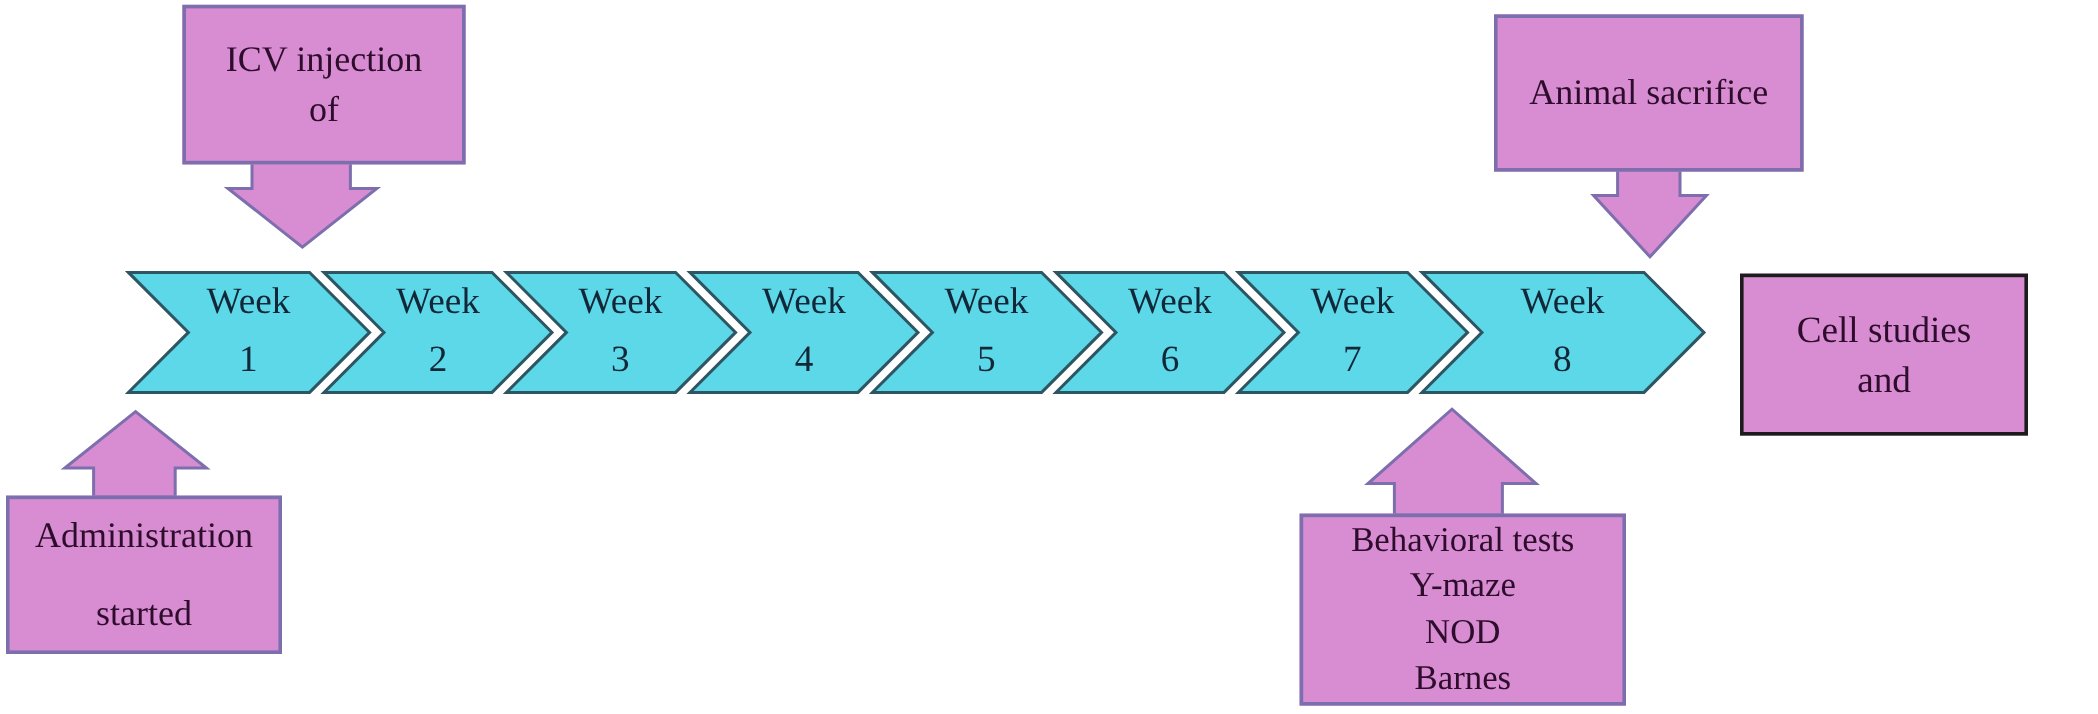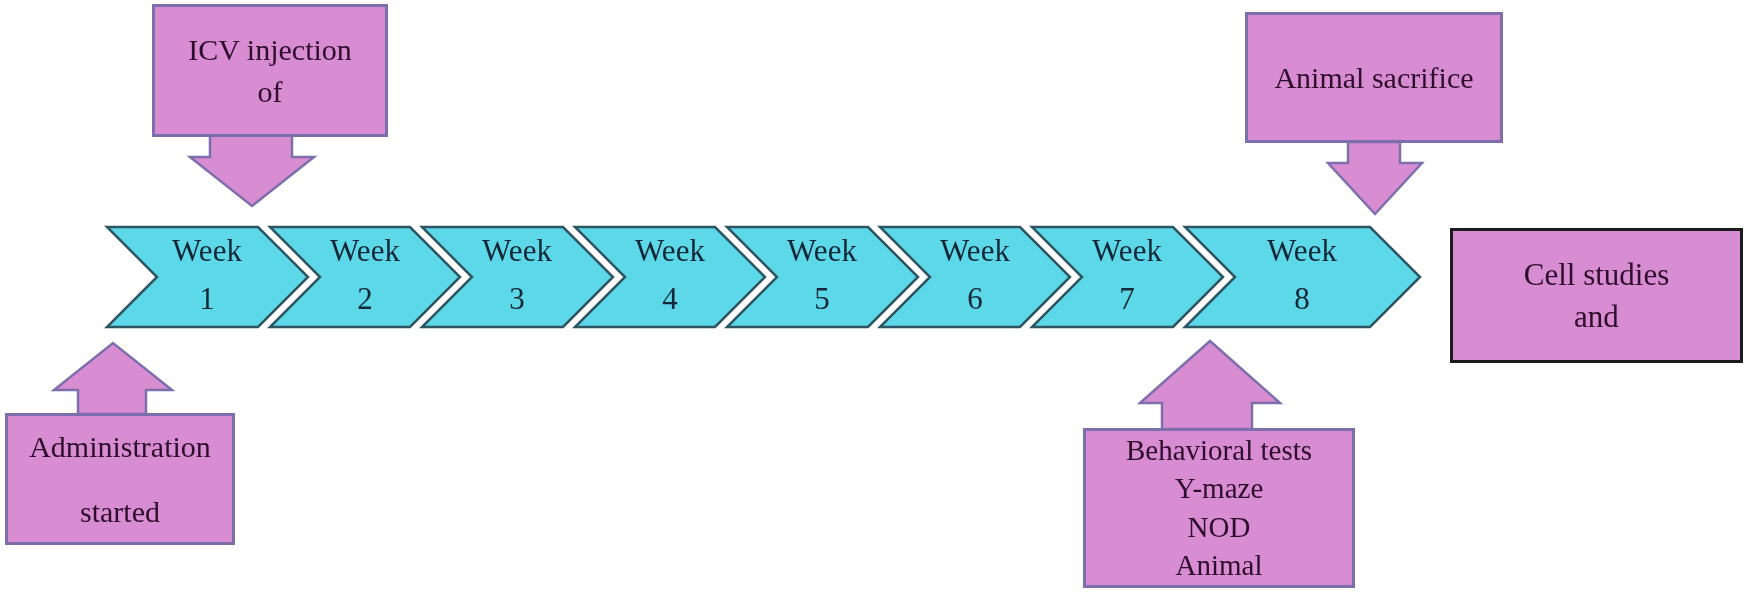--- a/index.html
+++ b/index.html
@@ -125,21 +125,21 @@
   </div>
 
   <div class="pink-box" style="left:1245px; top:12px; width:258px; height:131px;">
     <div class="line">Animal sacrifice</div>
   </div>
 
   <div class="pink-box behavioral-box" style="left:1083px; top:428px; width:272px; height:160px;justify-content:flex-end;">
     <div class="line">Behavioral tests</div>
     <div class="line">Y-maze</div>
     <div class="line">NOD</div>
-    <div class="line">Animal</div>
+    <div class="line">Barnes</div>
   </div>
 
-  <div class="pink-box outcome-box" style="left:1450px; top:228px; width:293px; height:135px;">
+  <div class="pink-box outcome-box" style="left:1450px; top:228px; width:240px; height:135px;">
     <div class="line">Cell studies</div>
     <div class="line">and</div>
   </div>
 
 </div>
 
 </body></html>

